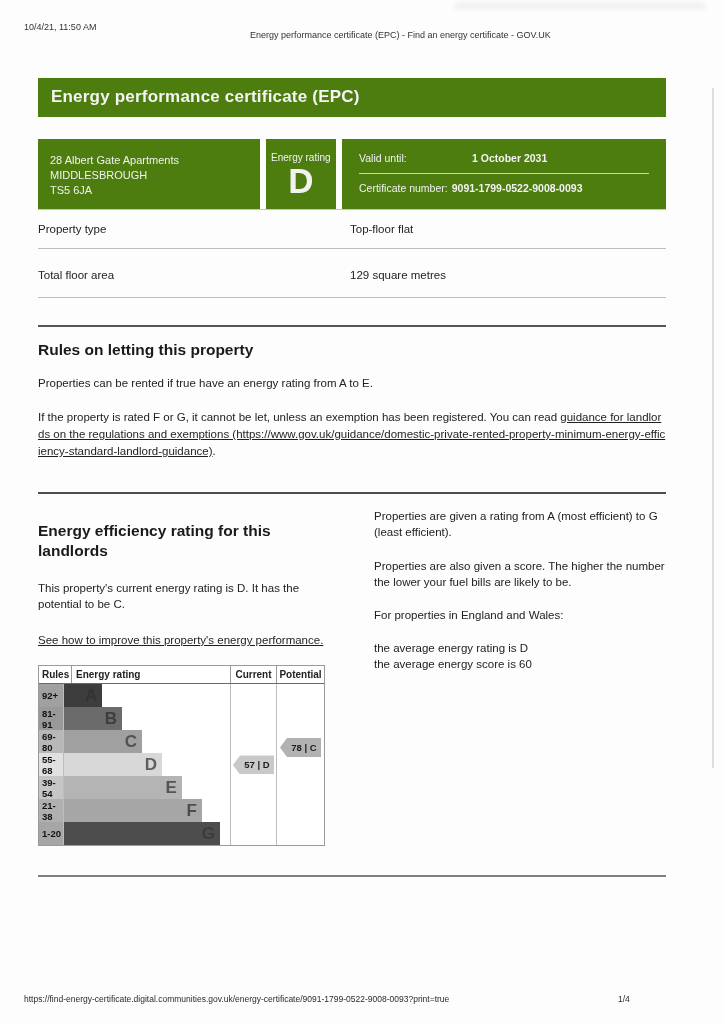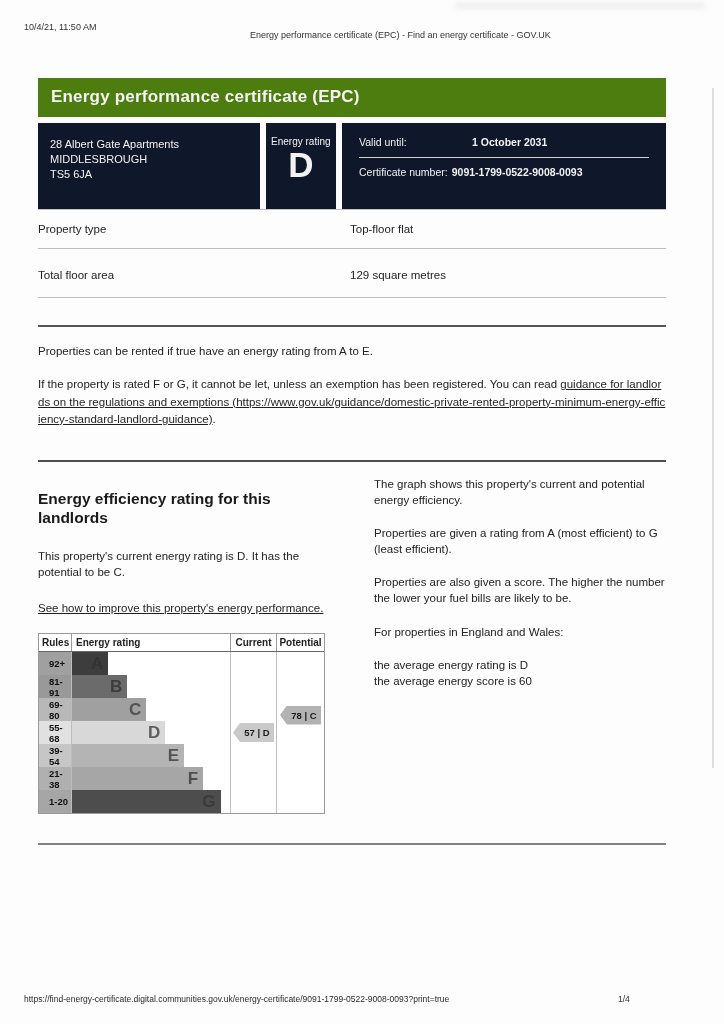--- a/index.html
+++ b/index.html
@@ -14,21 +14,21 @@
   .print-footer{position:absolute;top:994px;left:0;width:100%;font-size:8.5px;color:#2a2a2a;}
   .pf-url{position:absolute;left:24px;top:0;}
   .pf-page{position:absolute;left:618px;top:0;}
   
   .artifact-top{position:absolute;left:455px;top:2px;width:250px;height:8px;background:#ececec;filter:blur(2px);opacity:.65;}
   .artifact-edge{position:absolute;left:712px;top:88px;width:2px;height:680px;background:#dedede;}
   
   .page{position:absolute;left:38px;top:78px;width:628px;}
   .title-bar{background:#4d7c0f;color:#f4f4f4;font-weight:bold;font-size:17px;padding:9px 13px 10px;letter-spacing:.2px;}
   .blocks{display:flex;gap:6px;margin-top:6px;height:86px;}
-  .block{background:#0f172a;color:#f2f2f2;box-sizing:border-box;}
+  .block{background:#4d7c0f;color:#f2f2f2;box-sizing:border-box;margin-top:16px;}
   .block-address{width:226px;padding:14px 12px;font-size:11px;line-height:1.38;}
   .block-rating{width:72px;text-align:center;padding-top:13px;}
   .rating-label{font-size:10px;display:block;}
   .rating-letter{font-size:35px;font-weight:bold;line-height:1.05;display:block;}
   .block-valid{flex:1;padding:13px 17px;font-size:10.5px;}
   .valid-row{display:flex;}
   .valid-label{width:113px;flex:none;}
   .bold{font-weight:bold;}
   .valid-divider{border:none;border-top:1px solid #cfcfcf;margin:9px 0 8px;width:290px;}
   
@@ -53,21 +53,21 @@
   .col-right p{margin:0 0 17px;}
   .averages p{margin:0;}
   
   .chart{margin-top:17px;width:287px;border:1px solid #9a9a9a;box-sizing:border-box;background:#fff;}
   .chart-header{display:flex;font-weight:bold;font-size:10px;border-bottom:1px solid #6a6a6a;height:17px;align-items:center;}
   .ch-score{width:32px;padding-left:3px;box-sizing:border-box;flex:none;}
   .ch-rating{flex:1;border-left:1px solid #9a9a9a;padding-left:4px;height:100%;display:flex;align-items:center;box-sizing:border-box;}
   .ch-current{width:46px;flex:none;border-left:1px solid #9a9a9a;text-align:center;height:100%;display:flex;align-items:center;justify-content:center;box-sizing:border-box;}
   .ch-potential{width:48px;flex:none;border-left:1px solid #9a9a9a;text-align:center;height:100%;display:flex;align-items:center;justify-content:center;box-sizing:border-box;}
   .band-row{display:flex;height:23px;}
-  .score-cell{width:32px;flex:none;font-weight:bold;font-size:9.5px;display:flex;align-items:center;padding-left:10px;box-sizing:border-box;color:#111;}
+  .score-cell{width:24px;flex:none;font-weight:bold;font-size:9.5px;display:flex;align-items:center;padding-left:3px;box-sizing:border-box;color:#111;}
   .bar-cell{flex:1;border-left:1px solid #bdbdbd;position:relative;box-sizing:border-box;}
   .band-bar{height:100%;display:flex;align-items:center;justify-content:flex-end;padding-right:5px;box-sizing:border-box;}
   .band-letter{font-weight:bold;font-size:17px;line-height:1;}
   .current-cell,.potential-cell{flex:none;border-left:1px solid #bdbdbd;display:flex;align-items:center;justify-content:center;box-sizing:border-box;}
   .current-cell{width:46px;}
   .potential-cell{width:48px;}
   .pointer-arrow{
     height:19px;width:41px;display:flex;align-items:center;justify-content:center;
     padding-left:7px;box-sizing:border-box;font-weight:bold;font-size:9.5px;color:#1c1c1c;
     clip-path:polygon(0 50%, 17% 0, 100% 0, 100% 100%, 17% 100%);
@@ -118,20 +118,21 @@
       <span class="srow-label">Property type</span>
       <span>Top-floor flat</span>
     </div>
     <div class="srow">
       <span class="srow-label">Total floor area</span>
       <span>129 square metres</span>
     </div>
   </div>
 
   <hr class="rule-dark">
+  <h2>Rules on letting this property</h2>
   <p class="para">Properties can be rented if true have an energy rating from A to E.</p>
   <p class="para"><span>If the property is rated F or G, it cannot be let, unless an exemption has been registered. You can read </span><span class="link break-link">guidance for landlords on the regulations and exemptions (https://www.gov.uk/guidance/domestic-private-rented-property-minimum-energy-efficiency-standard-landlord-guidance)</span><span>.</span></p>
 
   <hr class="rule-dark2">
   <div class="two-col">
     <div class="col-left">
       <h2>Energy efficiency rating for this landlords</h2>
       <p class="para">This property's current energy rating is D. It has the potential to be C.</p>
       <p class="para"><span class="link">See how to improve this property's energy performance.</span></p>
 
@@ -235,21 +236,20 @@
                 </div>
     </div>
     <div class="current-cell"></div>
     <div class="potential-cell"></div>
   </div>
 </div>
       </div>
     </div>
 
     <div class="col-right">
-      <p>The graph shows this property's current and potential energy efficiency.</p>
       <p>Properties are given a rating from A (most efficient) to G (least efficient).</p>
       <p>Properties are also given a score. The higher the number the lower your fuel bills are likely to be.</p>
       <p>For properties in England and Wales:</p>
       <div class="averages">
         <p>the average energy rating is D</p>
         <p>the average energy score is 60</p>
       </div>
     </div>
   </div>
 

